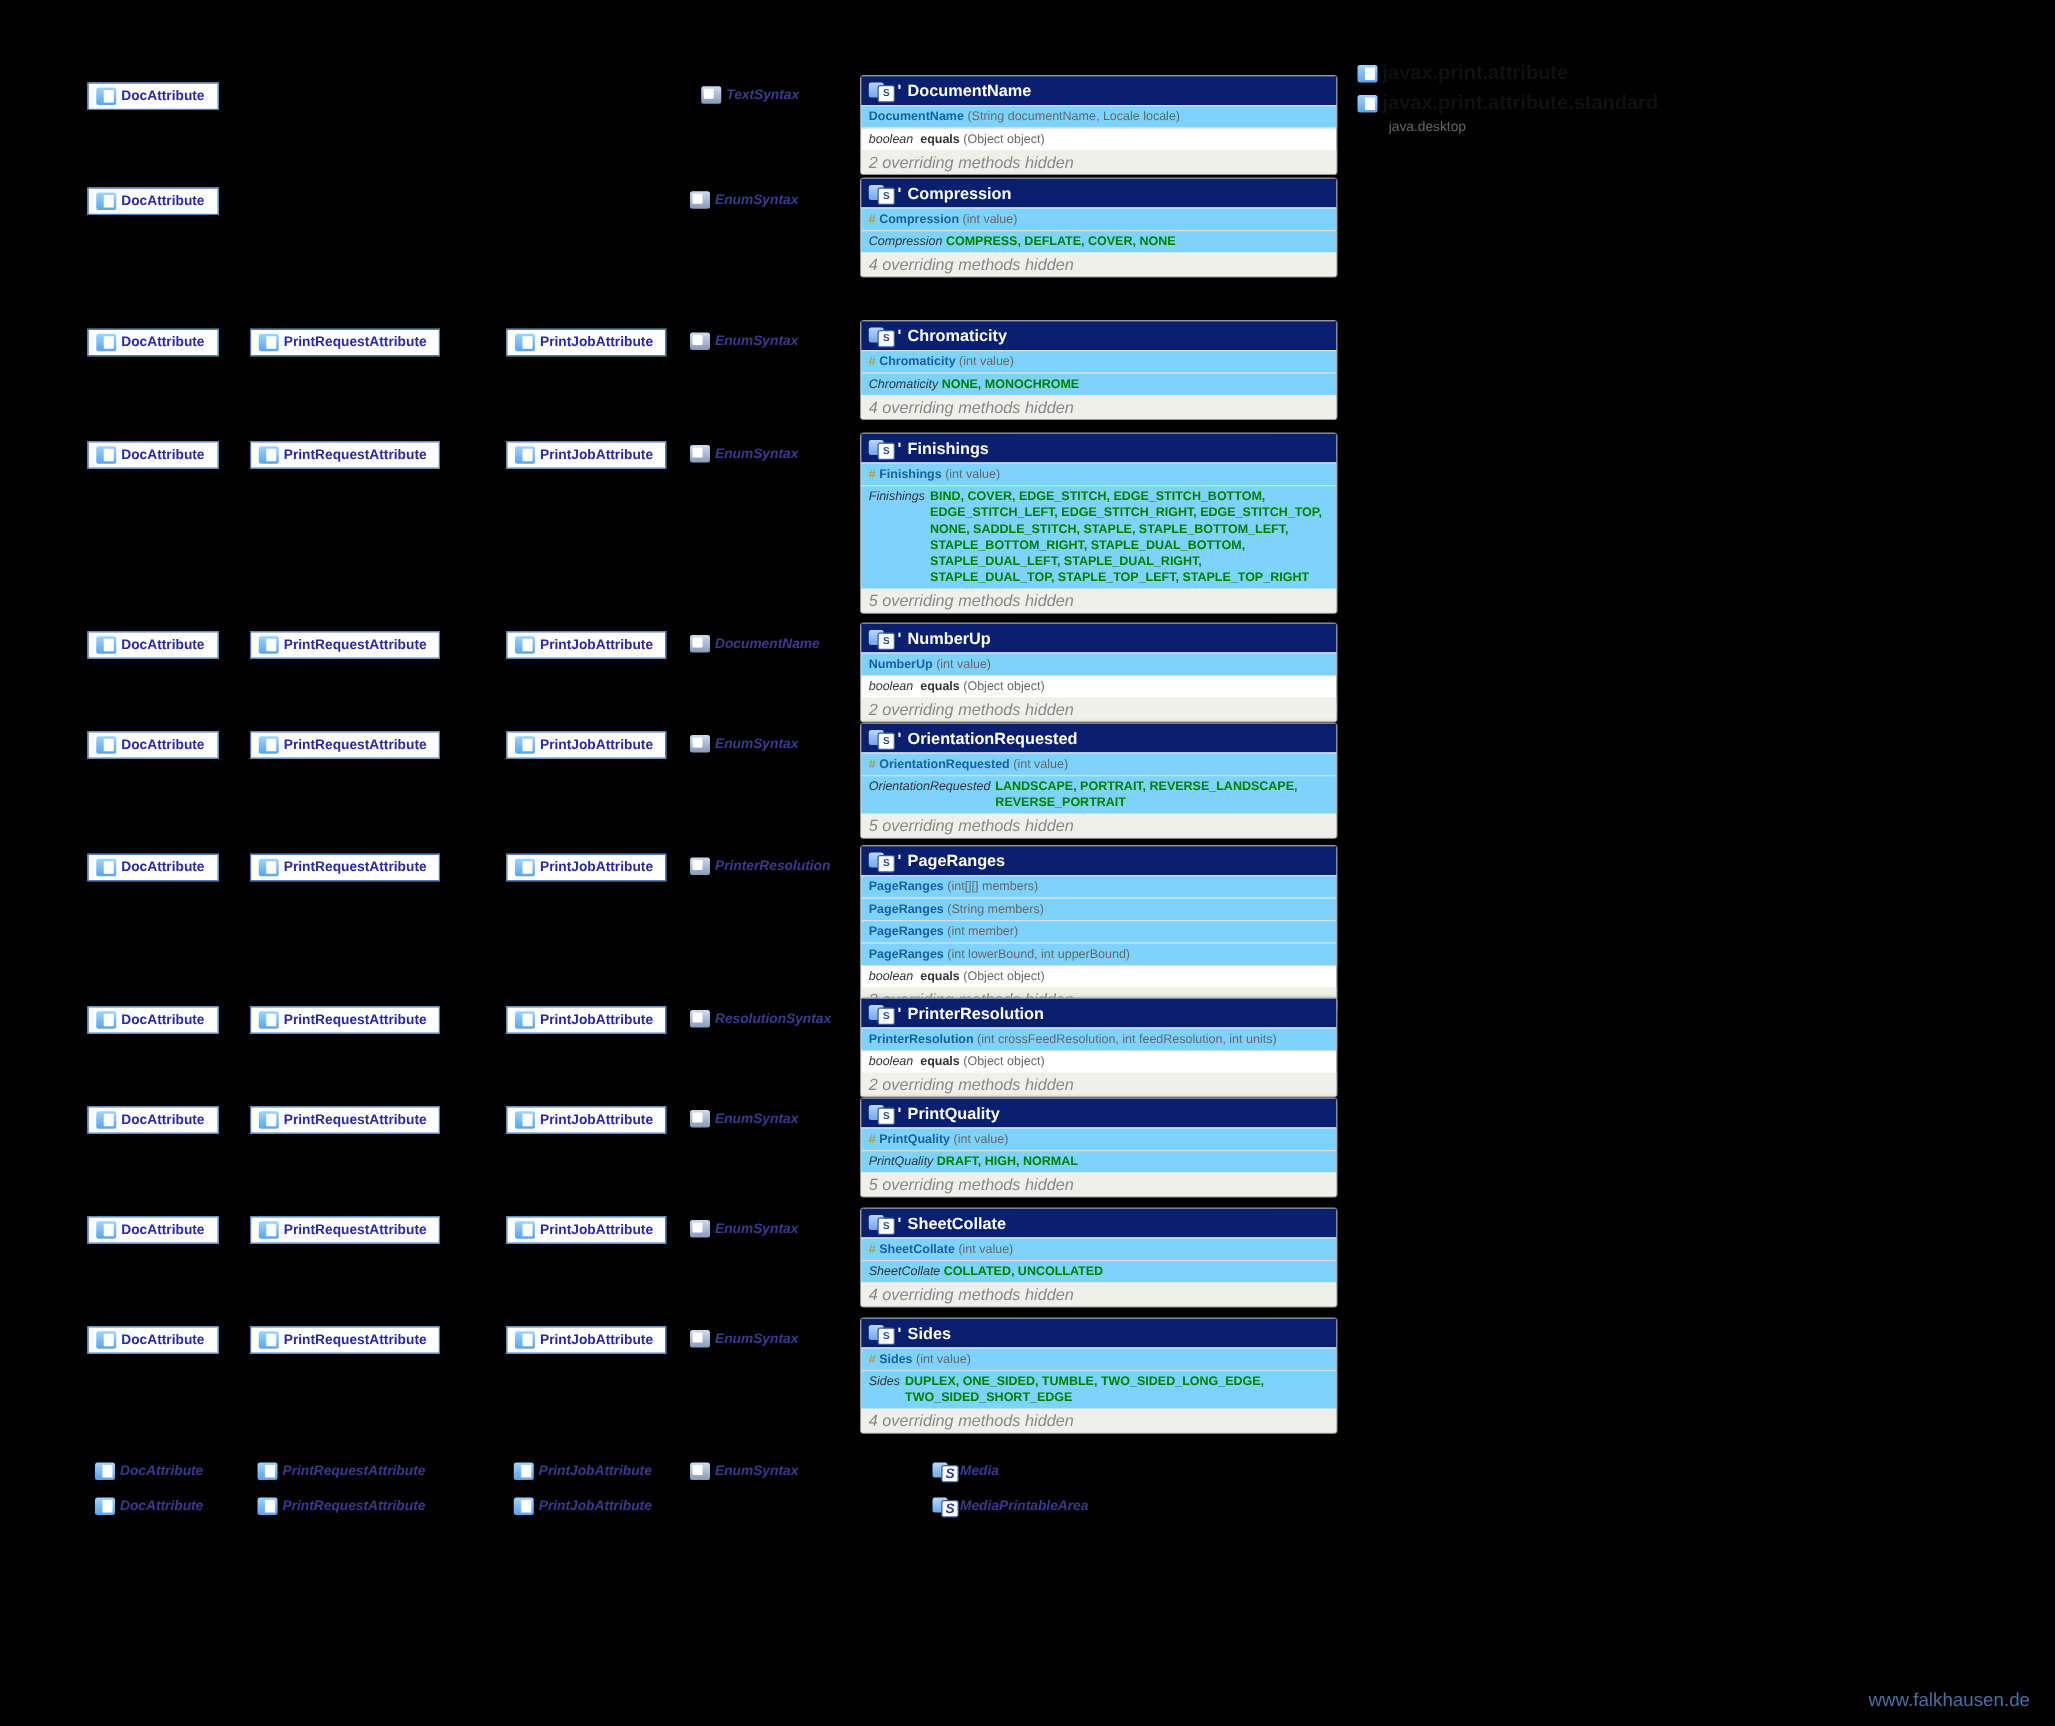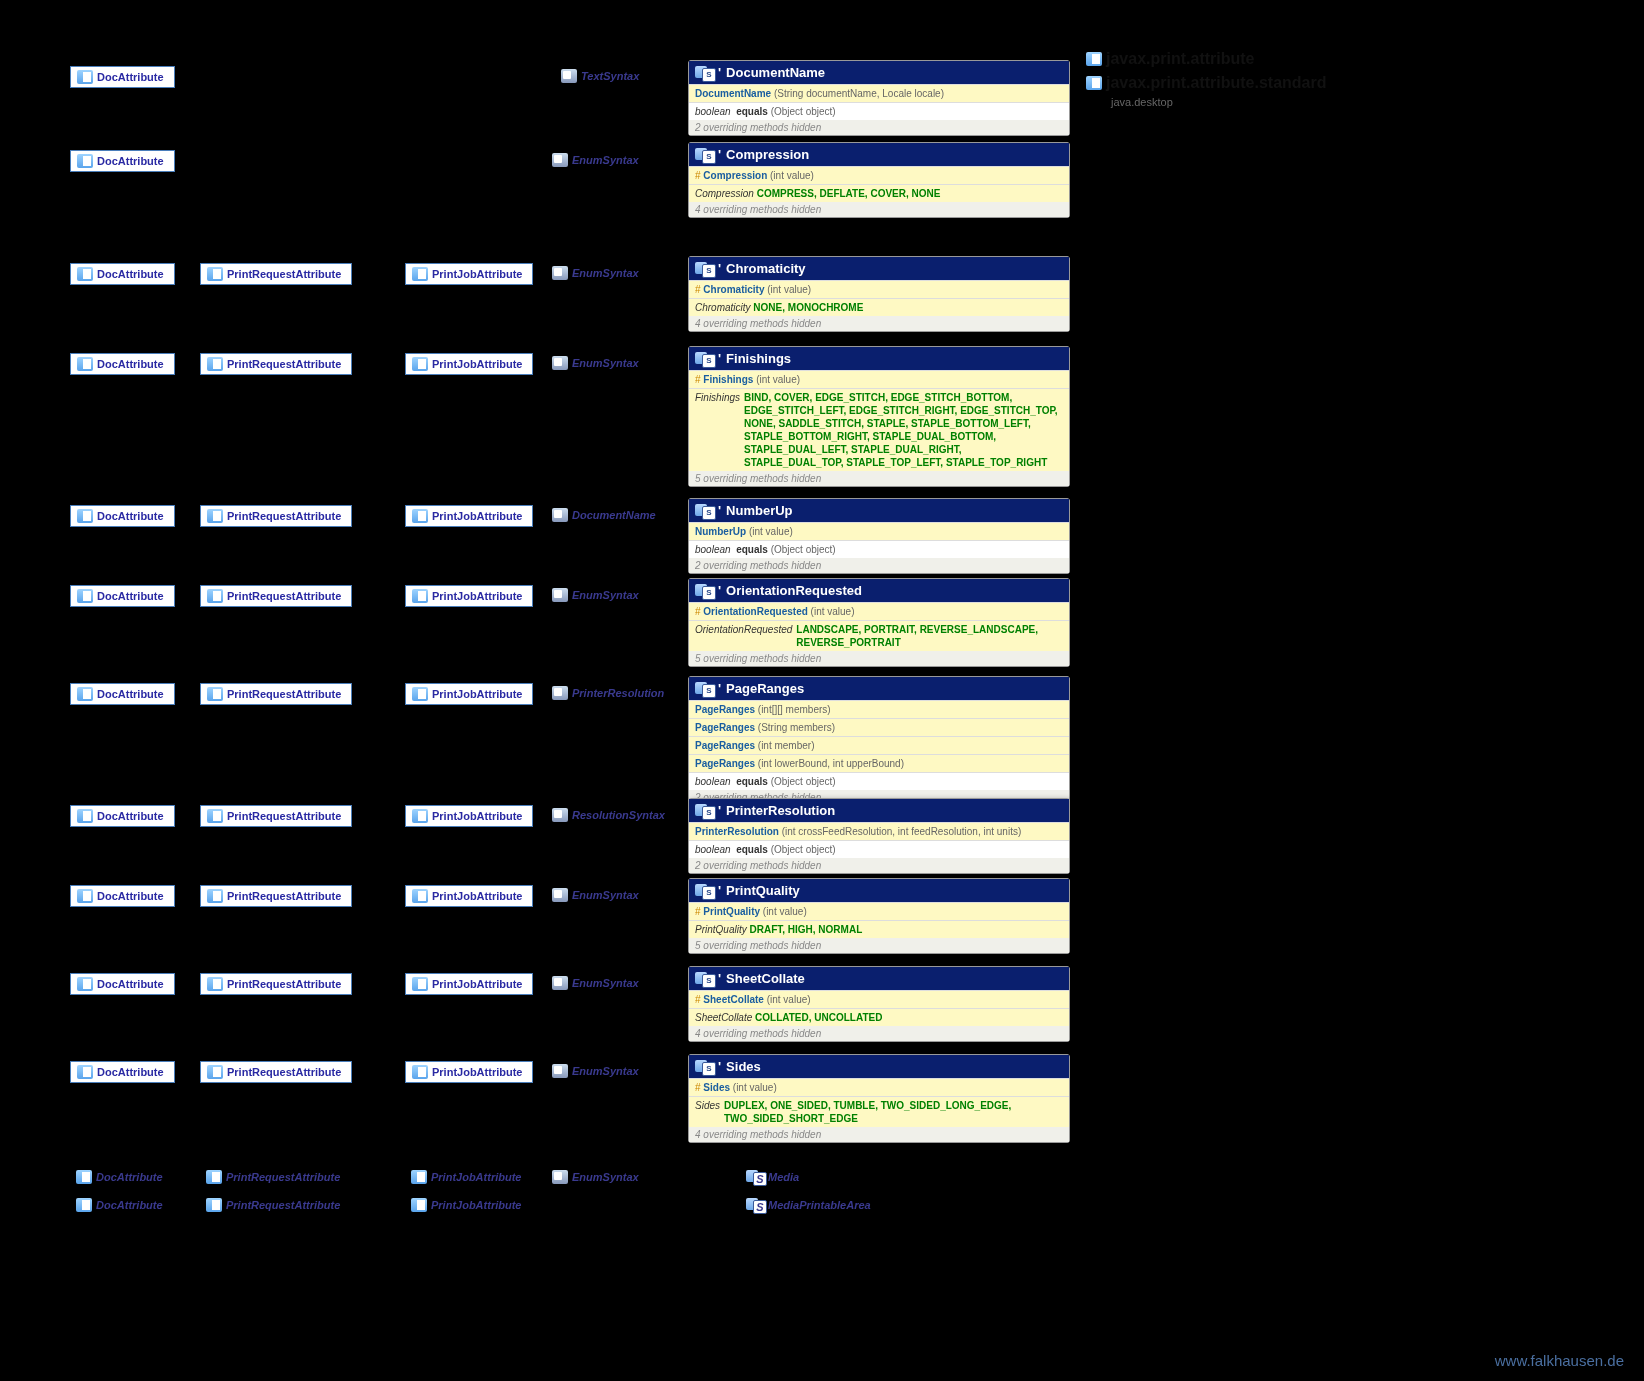--- a/index.html
+++ b/index.html
@@ -6,22 +6,22 @@
 .badge{position:absolute;background:#fff;border:1px solid #4a7ebb;padding:3px 10px 3px 6px;display:flex;align-items:center;gap:4px}
 .badge span{color:#2929a3;font-weight:bold;font-size:11px;white-space:nowrap}
 .ghost{border:none;background:none}
 .ghost span{color:#3a3a8f;font-style:italic}
 .pkg{position:absolute;display:flex;align-items:center;gap:4px}
 .pkg .t{font-weight:bold;font-size:16px;color:#111}
 .mod{position:absolute;color:#666;font-size:11px}
 .card{position:absolute;width:380px;border:1px solid #999;border-radius:3px;background:#fff;box-shadow:2px 2px 6px rgba(0,0,0,.4)}
 .card .hdr{background:#0a1f6e;color:#fff;font-weight:bold;font-size:13px;padding:4px 6px;display:flex;align-items:center;gap:5px}
 .card .row{padding:2px 6px;border-top:1px solid #ddd;font-size:10px;line-height:13px}
-.card .yellow{background:#fef9c3}
-.card .hidden{background:#f0f0ea;color:#888;font-style:italic;font-size:10px;padding:2px 6px}
+.card .yellow{background:#7dd3fc}
+.card .hidden{background:#f0f0ea;color:#888;font-style:italic;font-size:13px;padding:2px 6px}
 .kw-type{color:#1a5ea0;font-weight:bold}
 .kw-ret{color:#333;font-style:italic}
 .kw-name{color:#333;font-weight:bold}
 .kw-param{color:#666}
 .kw-const{color:#008000;font-weight:bold}
 .prot::before{content:"# ";color:#c80}
 .site{position:absolute;color:#4a6fa0;font-size:15px}
 .badge-icon{width:16px;height:14px;background:linear-gradient(#9fd4ff,#5aa4ec);border-radius:2px;position:relative}
 .badge-icon::after{content:"";position:absolute;inset:2px 2px 2px 6px;background:#fff}
 .cls-icon{width:18px;height:14px;display:inline-block;position:relative}

